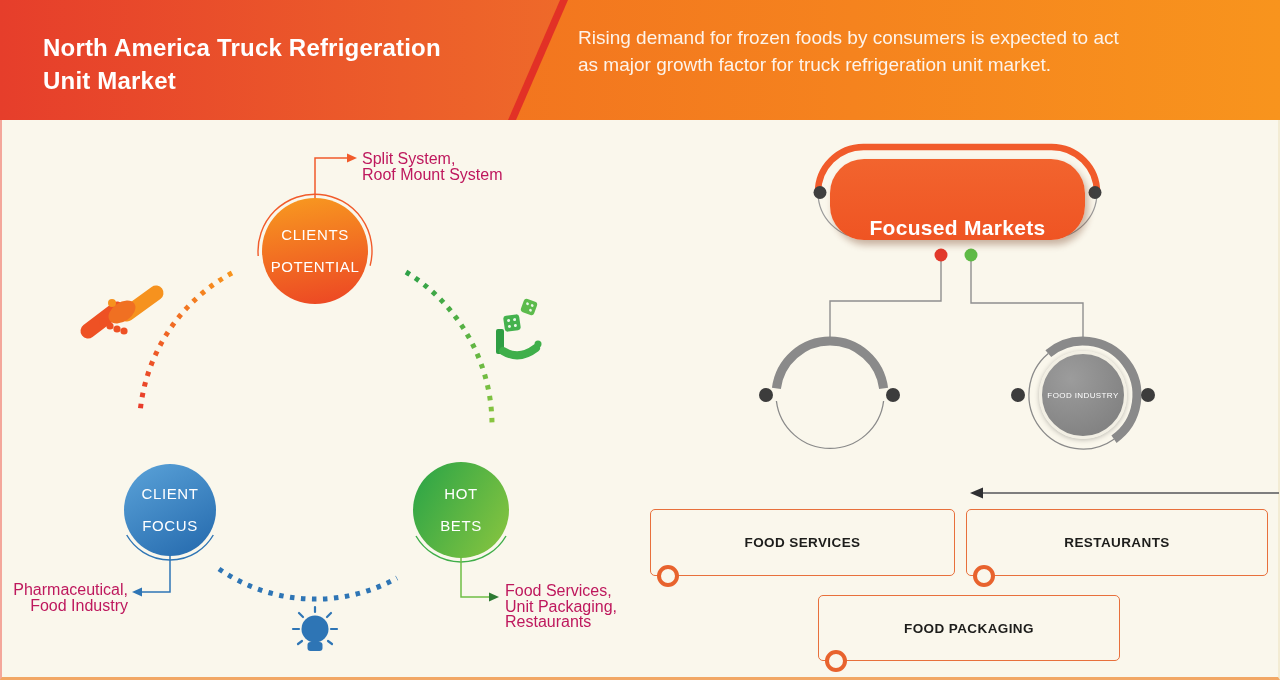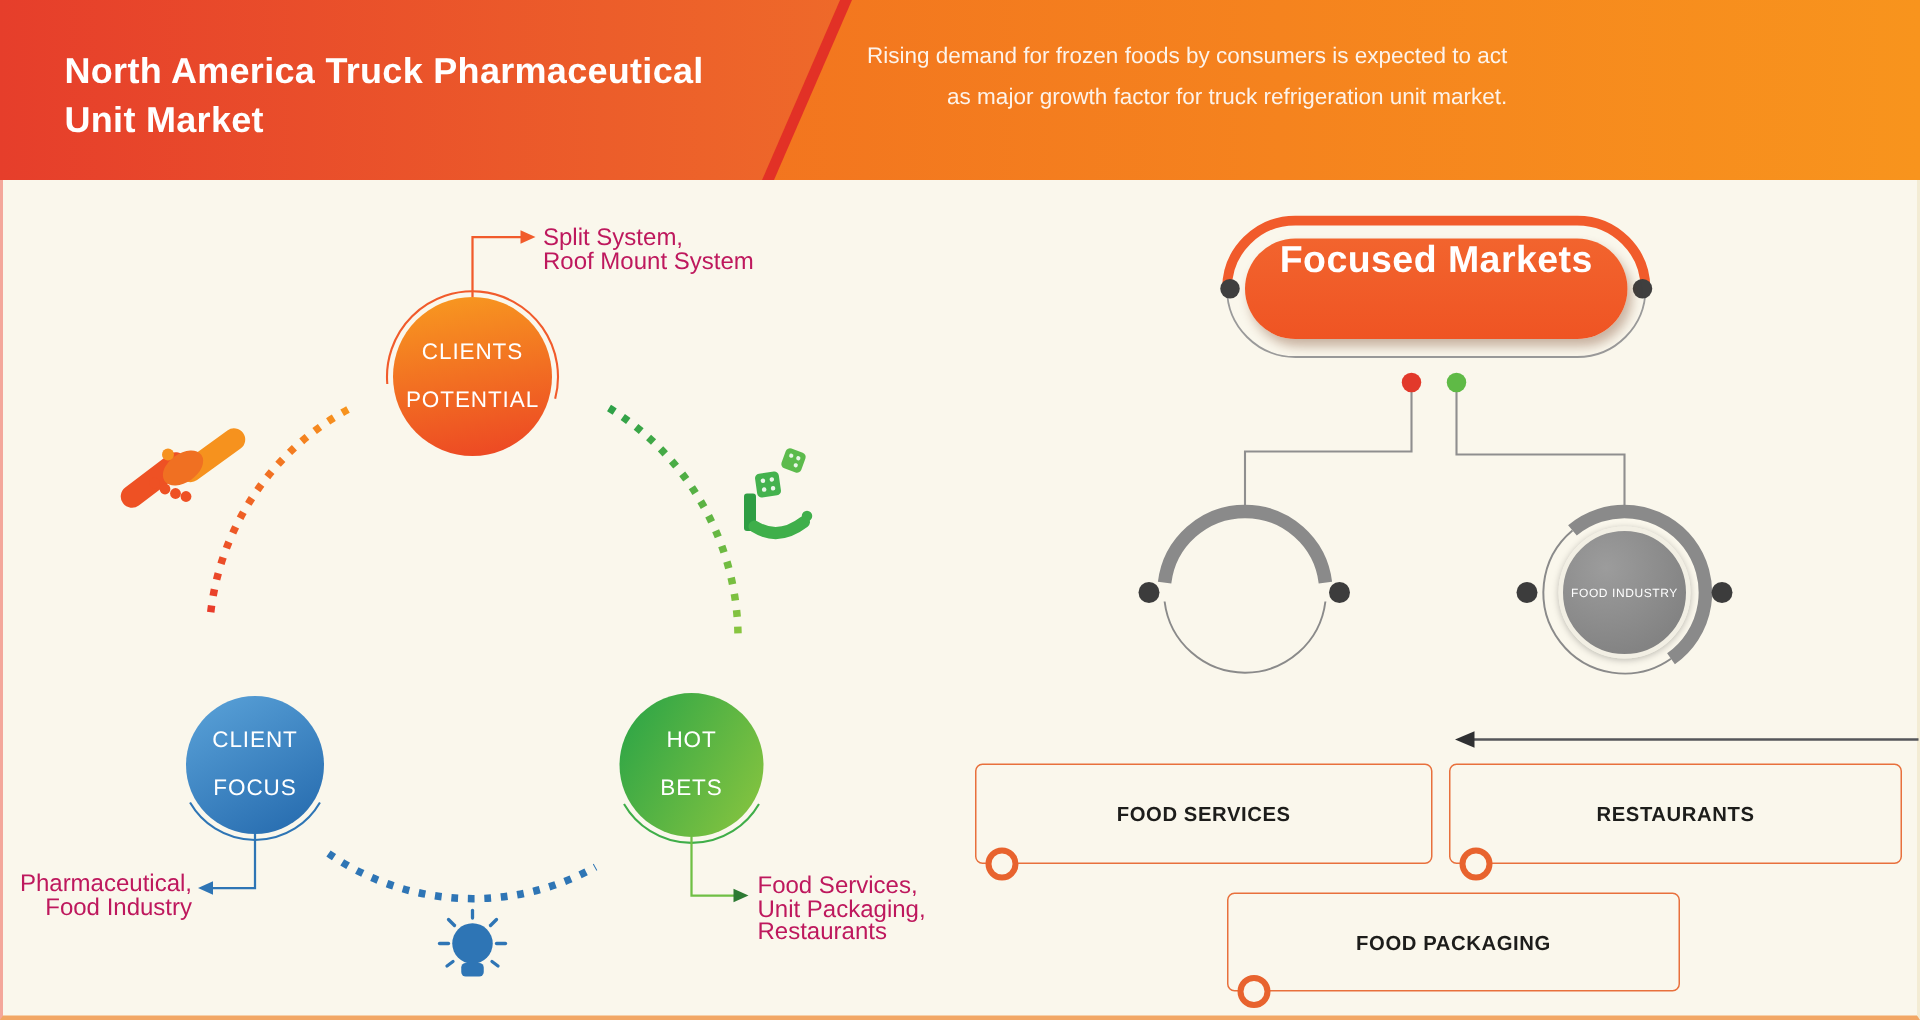--- a/index.html
+++ b/index.html
@@ -20,21 +20,21 @@
   .header-stripe{
     position:absolute;inset:0;background:#e23126;
     clip-path:polygon(560px 0,568px 0,516px 120px,508px 120px);
   }
   .header-title{
     position:absolute;left:43px;top:31px;color:#ffffff;
     font-size:24px;font-weight:700;line-height:33px;white-space:pre-line;letter-spacing:.2px;
   }
   .header-subtitle{
     position:absolute;left:578px;top:24px;color:#fdf3ea;
-    font-size:15px;line-height:27px;white-space:pre-line;text-align:right;
+    font-size:19px;line-height:27px;white-space:pre-line;
   }
   
   .body-area{
     position:absolute;left:0;top:120px;width:1280px;height:560px;
     background:#faf7ec;box-sizing:border-box;
     border-left:2px solid #f4a79b;border-right:2px solid #f3ecd4;border-bottom:3px solid #f2a765;
   }
   svg.deco{position:absolute;left:0;top:0;width:1280px;height:680px;pointer-events:none;}
   
   .vcircle{position:absolute;border-radius:50%;display:flex;align-items:center;justify-content:center;
@@ -44,24 +44,24 @@
   .vc-blue{left:124px;top:464px;width:92px;height:92px;
     background:linear-gradient(150deg,#5ba3d9,#2368ac);}
   .vc-green{left:413px;top:462px;width:96px;height:96px;
     background:linear-gradient(120deg,#27a347,#8cc63f);}
   .callout{position:absolute;color:#be185d;font-size:16px;line-height:15.5px;white-space:pre-line;}
   .co-split{left:362px;top:151px;}
   .co-pharma{left:8px;top:582px;width:120px;text-align:right;}
   .co-foods{left:505px;top:583px;}
   
   .fm-pill{
-    position:absolute;left:830px;top:159px;width:255px;height:67px;border-radius:34px;
+    position:absolute;left:830px;top:159px;width:255px;height:81px;border-radius:34px;
     background:linear-gradient(180deg,#f2642e,#ef5423);
-    display:flex;align-items:flex-start;justify-content:center;color:#fff;
-    font-size:25px;font-weight:700;letter-spacing:.3px;
+    display:flex;align-items:flex-end;justify-content:center;color:#fff;
+    font-size:21px;font-weight:700;letter-spacing:.3px;
     box-shadow:3px 5px 7px rgba(100,40,10,.33);
   }
   .gnode{
     position:absolute;width:88px;height:88px;border-radius:50%;box-sizing:border-box;
     background:radial-gradient(circle at 35% 30%,#9c9c9c,#838383 75%);
     border:3px solid #f2efe4;box-shadow:0 1px 5px rgba(0,0,0,.25);
     display:flex;align-items:center;justify-content:center;
     color:#fff;font-size:8px;letter-spacing:.4px;text-align:center;
   }
   .gn-pharma{left:786px;top:351px;}
@@ -85,21 +85,21 @@
   .ring-3{left:825px;top:650px;}
 </style>
 </head>
 <body>
 
 <div class="page">
 
   <div class="header">
     <div class="header-left"></div>
     <div class="header-stripe"></div>
-    <div class="header-title">North America Truck Pharmaceutical
+    <div class="header-title">North America Truck Refrigeration
 Unit Market</div>
     <div class="header-subtitle">Rising demand for frozen foods by consumers is expected to act
 as major growth factor for truck refrigeration unit market.</div>
   </div>
 
   <div class="body-area"></div>
 
   <svg class="deco" viewBox="0 0 1280 680">
     <defs>
       <linearGradient id="arcOR" x1="232" y1="273" x2="140" y2="413" gradientUnits="userSpaceOnUse">

